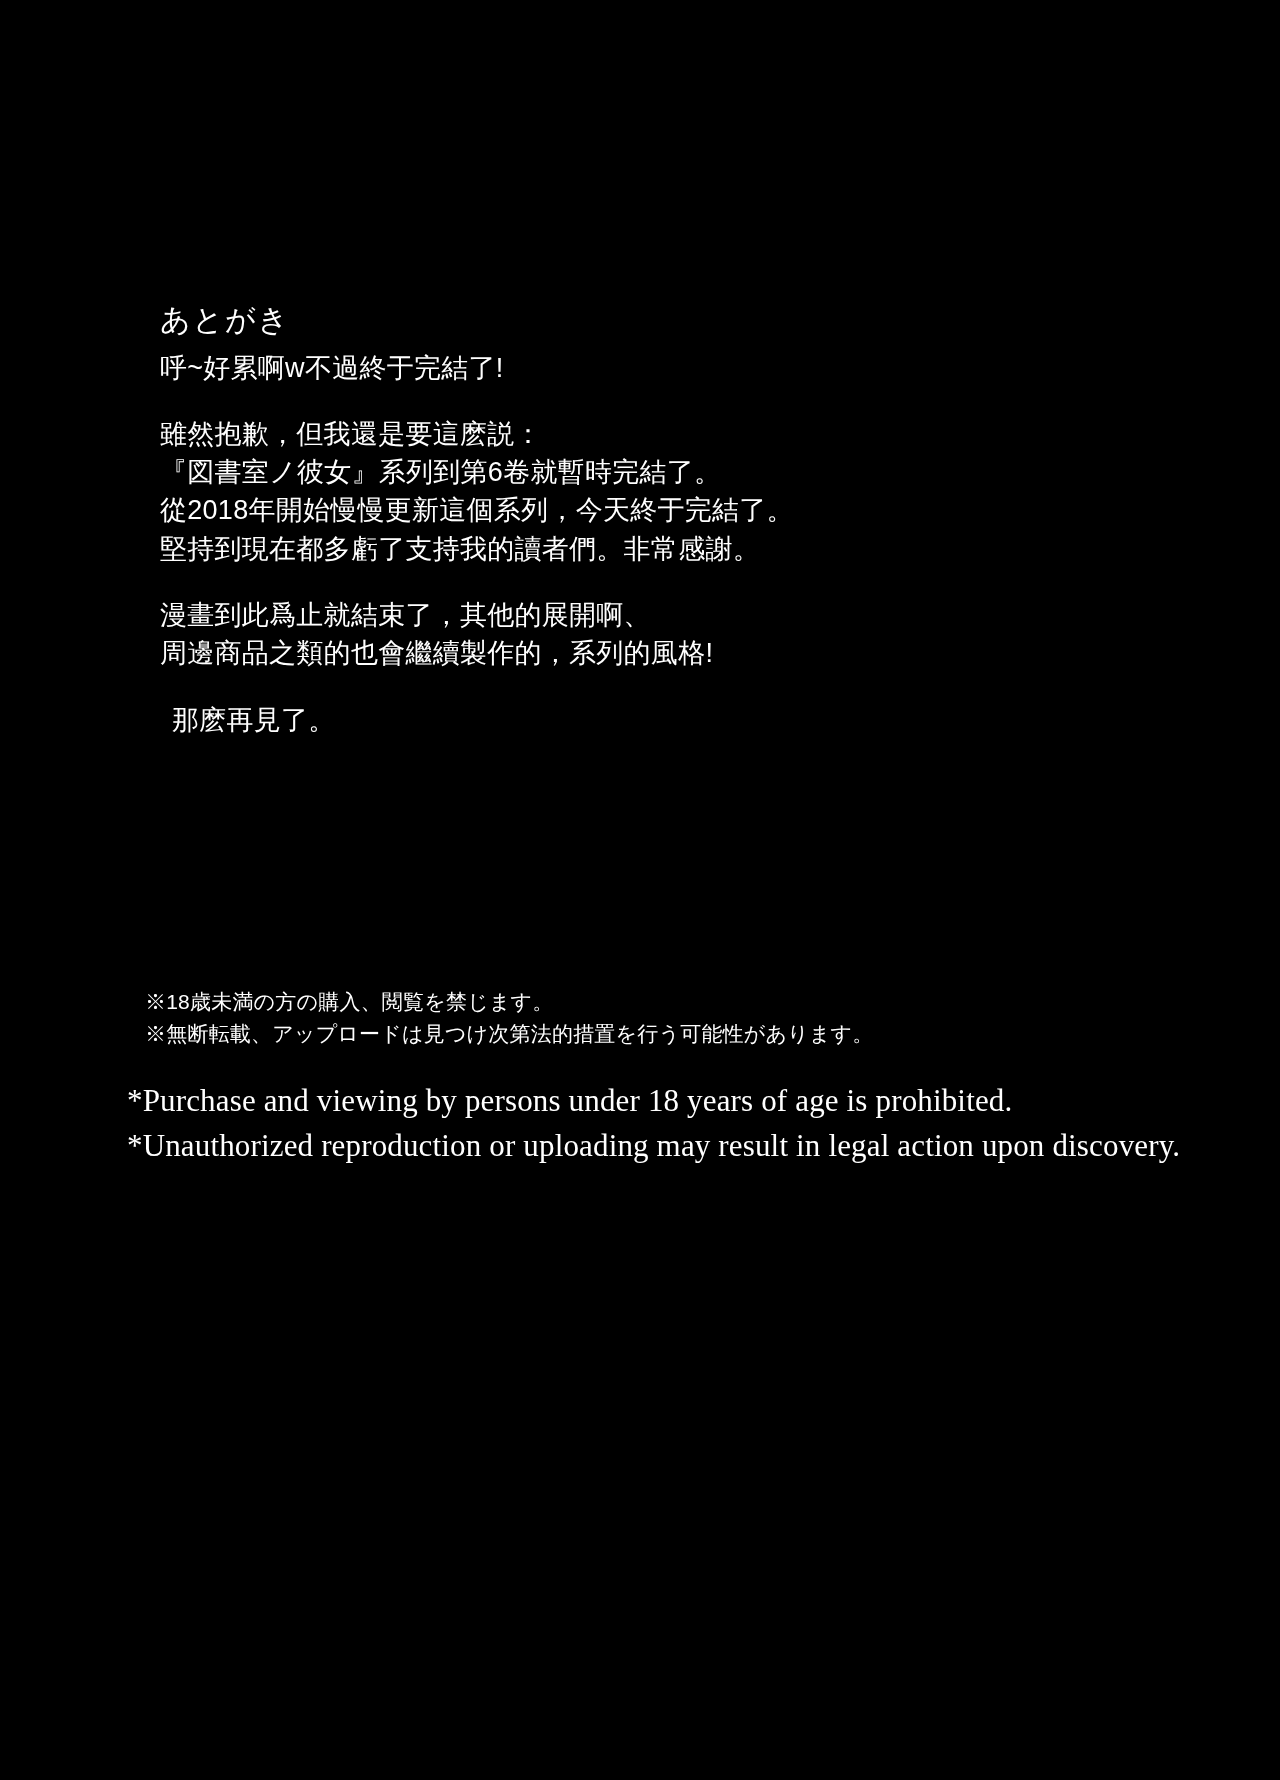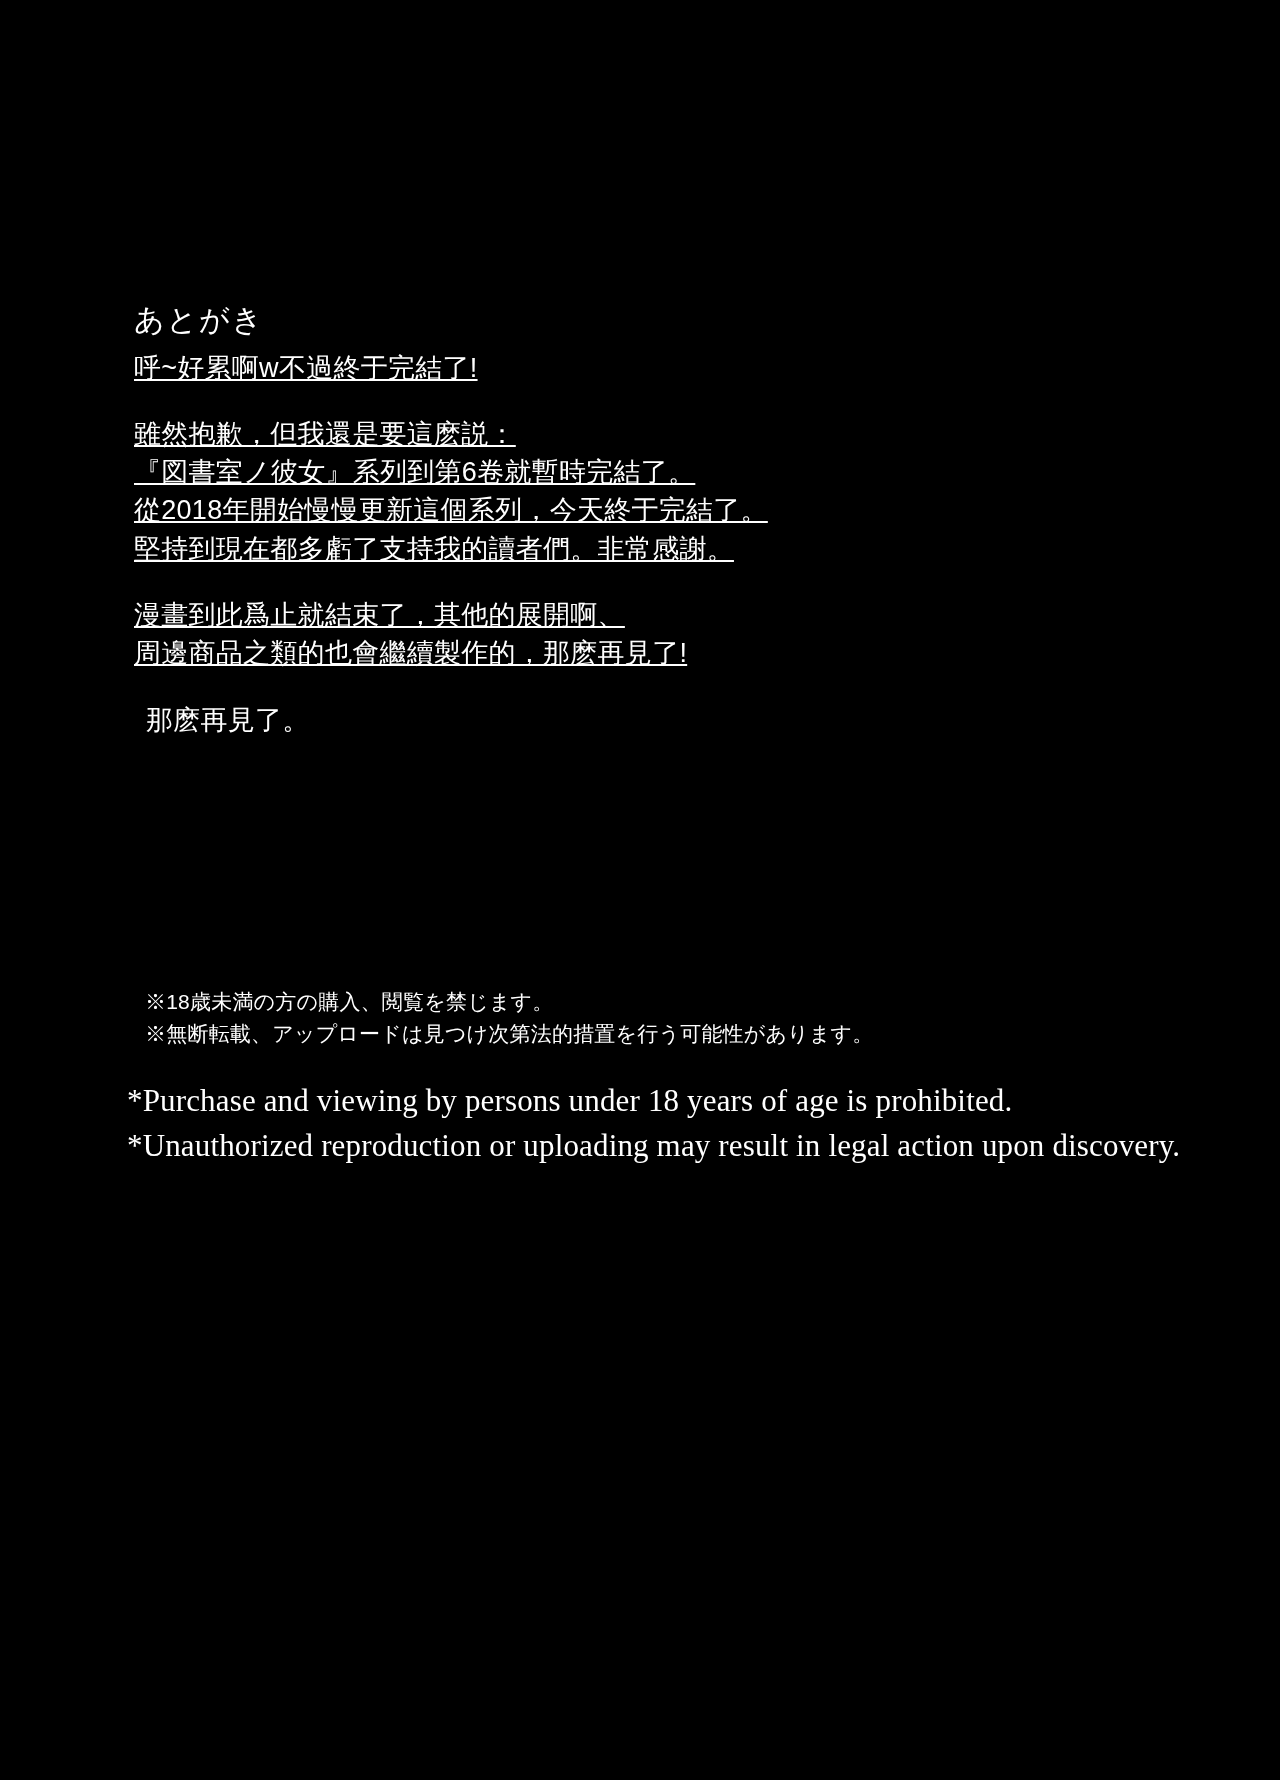--- a/index.html
+++ b/index.html
@@ -15,21 +15,21 @@
     font-family: "Liberation Sans", sans-serif;
     color: #ffffff;
   }
   .page {
     position: absolute;
     inset: 0;
     background: #000000;
   }
   .afterword {
     position: absolute;
-    left: 122px;
+    left: 148px;
     top: 300px;
     width: 1020px;
   }
   .heading {
     font-size: 30px;
     line-height: 1.35;
     letter-spacing: 0.06em;
     margin: 0 0 8px 12px;
     font-weight: 400;
   }
@@ -41,21 +41,20 @@
   }
   .line {
     font-size: 27px;
     line-height: 1.42;
     letter-spacing: 0.01em;
     white-space: pre;
     font-weight: 400;
   }
   .indent-1 {
     margin-left: 12px;
-    text-decoration: underline;
   }
   .notice-block {
     position: absolute;
     left: 145px;
     top: 986px;
     width: 1000px;
   }
   .notice-jp {
     font-size: 21px;
     line-height: 1.5;
@@ -91,21 +90,21 @@
       <div class="line indent-1">雖然抱歉，但我還是要這麽説：</div>
       <div class="line indent-1">『図書室ノ彼女』系列到第6卷就暫時完結了。</div>
       <div class="line indent-1">從2018年開始慢慢更新這個系列，今天終于完結了。</div>
       <div class="line indent-1">堅持到現在都多虧了支持我的讀者們。非常感謝。</div>
     </div>
 
 
 
     <div class="para">
       <div class="line indent-1">漫畫到此爲止就結束了，其他的展開啊、</div>
-      <div class="line indent-1">周邊商品之類的也會繼續製作的，那麽再見了!</div>
+      <div class="line indent-1">周邊商品之類的也會繼續製作的，系列的風格!</div>
     </div>
 
     <div class="para">
       <div class="line" style="margin-left:24px;">那麽再見了。</div>
     </div>
 
   </div>
 
   <div class="notice-block">
     <div class="notice-jp">※18歳未満の方の購入、閲覧を禁じます。</div>

